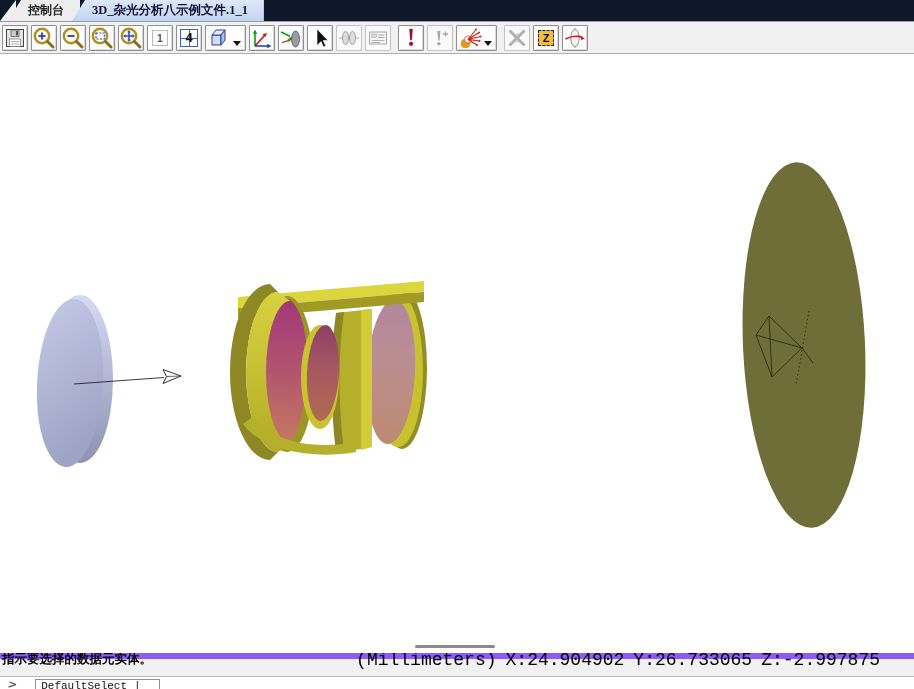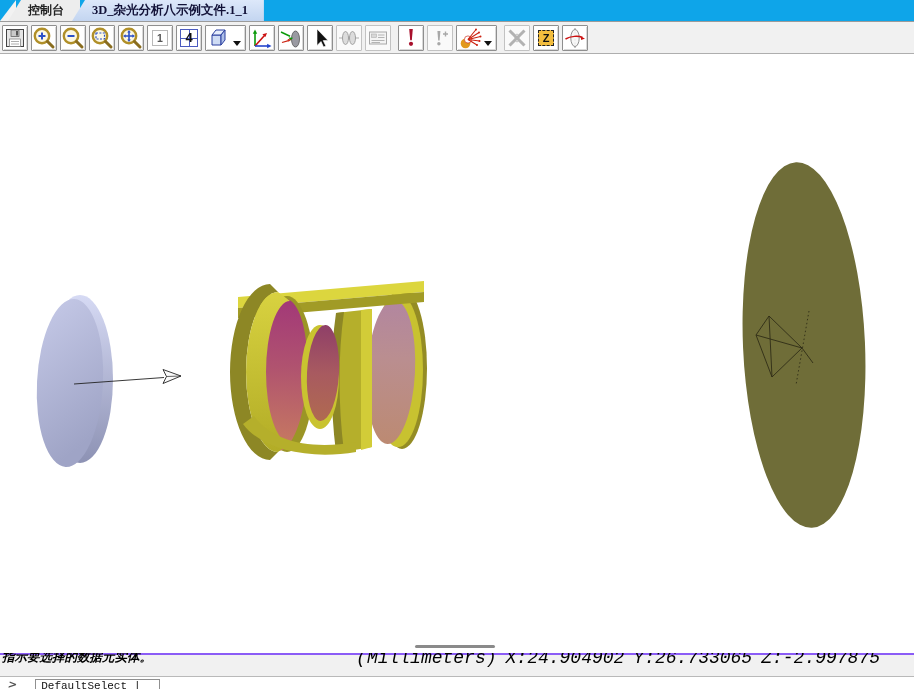--- a/index.html
+++ b/index.html
@@ -1,21 +1,21 @@
 <!DOCTYPE html>
 <html><head>
 <meta charset="utf-8">
 <style>
   * { margin:0; padding:0; box-sizing:border-box; }
   html,body { width:914px; height:689px; overflow:hidden; background:#fff;
               font-family:"DejaVu Sans","Liberation Sans",sans-serif; }
   .app { position:relative; width:914px; height:689px; background:#fff; }
 
   
-  .tabbar { height:22px; background:#0ea5e9; border-bottom:1px solid #9b9b9b;
+  .tabbar { height:22px; background:#0f172a; border-bottom:1px solid #9b9b9b;
             display:flex; align-items:stretch; }
   .tab-lead { width:16px; background:#f2f2f2;
               clip-path:polygon(100% 0,100% 100%,0 100%); }
   .tab { display:flex; align-items:center; padding:0 16px 0 20px;
          clip-path:polygon(13px 0,100% 0,100% 100%,0 100%);
          margin-left:-8px; font-size:12px; font-weight:700; cursor:default; }
   .tab.inactive { background:#ededed; color:#222; }
   .tab.active { background:linear-gradient(#dde8fa,#c3d5f0); color:#121238; font-size:12.5px;font-family:Liberation Serif, serif; }
 
   
@@ -41,23 +41,23 @@
                 font-size:13px; font-weight:700; color:#111; }
   .zbox { background:#f2bd3e; border:1px dashed #222; font-size:11px; font-weight:700;
           color:#111; padding:0 4px; height:16px; line-height:14px; }
 
   
   .viewport { position:relative; width:914px; height:599px; background:#fff; }
   .splitter { position:absolute; left:415px; top:591px; width:80px; height:3px;
               background:#8a8a8a; border-radius:2px; }
 
   
-  .statusbar { height:23px; background:#f1f1f1; border-top:2px solid #8b5cf6;
+  .statusbar { height:23px; background:#f1f1f1; border-top:6px solid #8b5cf6;
                display:flex; align-items:center; justify-content:space-between;
-               padding:0 34px 16px 2px; color:#000;font-style:italic; }
+               padding:0 34px 16px 2px; color:#000; }
   .statusbar .msg { font-size:12.5px; font-weight:700; }
   .coords { font-family:"Liberation Mono","DejaVu Sans Mono",monospace;
             font-size:18px; white-space:pre; display:flex; }
   .coords .lbl { margin-left:9px; }
   .coords .val { }
 
   
   .cmdline { height:13px; background:#fff; border-top:1px solid #b9b9b9;
              display:flex; align-items:flex-start; padding:2px 0 0 8px; }
   .prompt { font-size:11px; font-weight:700; color:#555; transform:skewX(-12deg);

